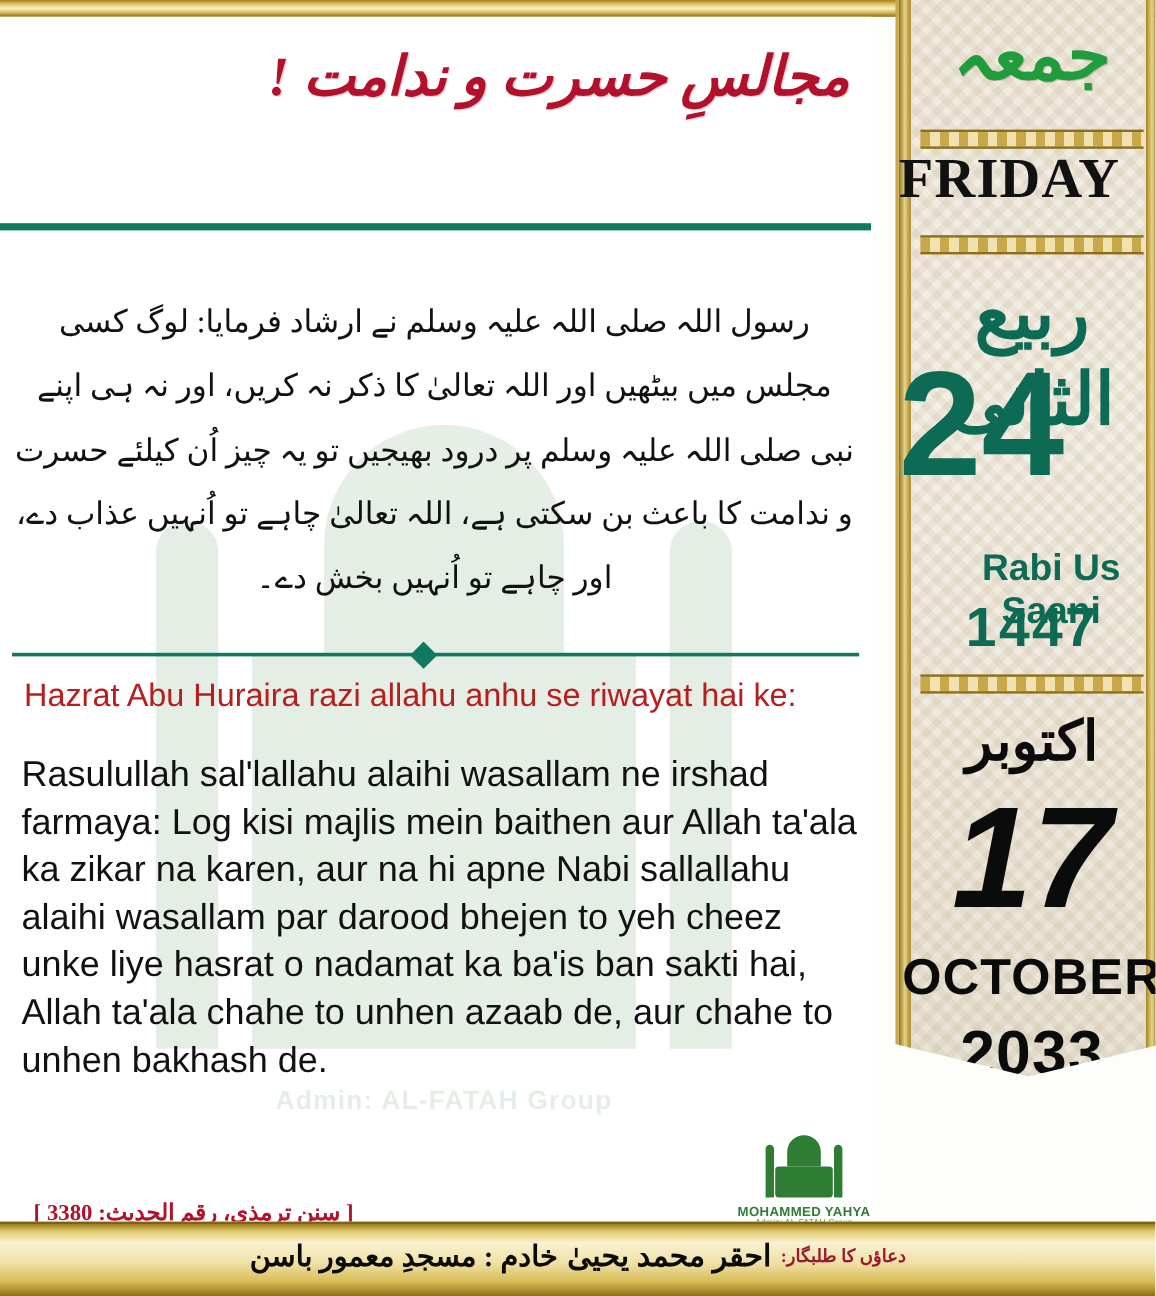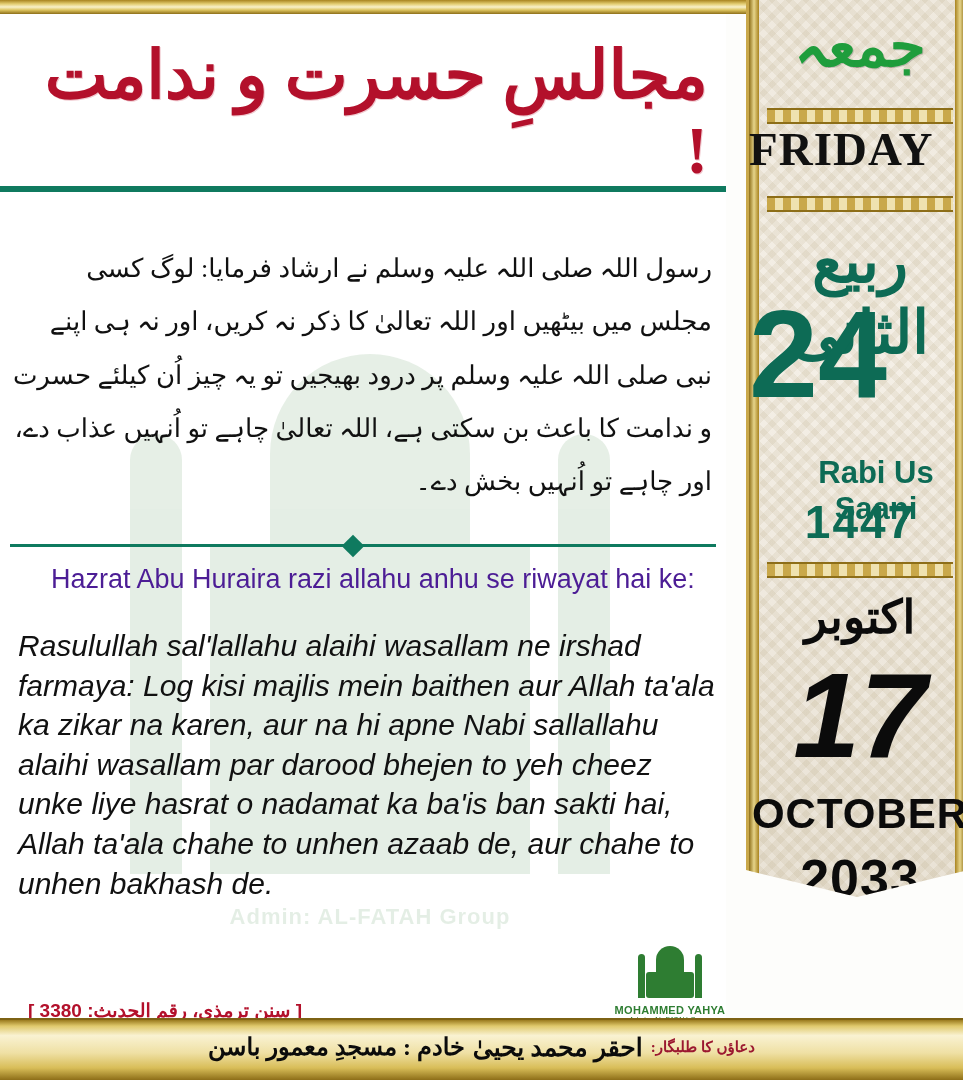--- a/index.html
+++ b/index.html
@@ -68,64 +68,65 @@
   .wm-min2 { position: absolute; left: 468px; top: 120px; width: 52px; height: 440px; background:#2e7d32; border-radius: 26px 26px 0 0;}
   .wm-text {
     position: absolute; left: 0; top: 590px; width: 560px; text-align: center;
     font-size: 22px; color: #2e7d32; font-weight: bold; letter-spacing: 1px;
   }
 
   .title-urdu {
     position: absolute; top: 24px; right: 18px; width: 690px;
     text-align: right; direction: rtl;
     font-family: "Liberation Serif", serif;
-    font-size: 67px; font-weight: bold; color: #b3102b;
+    font-size: 46px; font-weight: bold; color: #b3102b;
     line-height: 1.12;
     text-shadow: 1px 1px 0 #f0c9cf;
+    font-style: italic;
   }
   .title-rule {
     position: absolute; top: 172px; left: 0; width: 726px; height: 6px;
     background: #0f7a5f;
   }
 
   .narrator-urdu {
     position: absolute; top: 186px; right: 18px; width: 690px;
     text-align: right; direction: rtl;
     font-family: "Liberation Serif", serif;
     font-size: 27px; font-weight: bold; color: #b3102b;
     line-height: 1.5;
   }
   .hadith-urdu {
     position: absolute; top: 228px; right: 14px; width: 700px;
-    text-align: right; direction: rtl;
+    text-align: center; direction: rtl;
     font-family: "Liberation Serif", serif;
     font-size: 26px; color: #111111;
     line-height: 2.05;
   }
   .divider-green {
     position: absolute; top: 530px; left: 10px; width: 706px; height: 3px;
     background: #0f7a5f;
   }
   .divider-dot {
     position: absolute; top: 524px; left: 345px; width: 16px; height: 16px;
     background: #0f7a5f; transform: rotate(45deg);
   }
 
   .roman-lead {
     position: absolute; top: 548px; left: 20px; width: 690px;
-    font-size: 27px; color: #4c1d95; line-height: 1.28; margin-left: 31px;
+    font-size: 27px; color: #b91c1c; line-height: 1.28;
   }
   .roman-body {
     position: absolute; top: 612px; left: 18px; width: 700px;
-    font-size: 30px; color: #111111; line-height: 1.32; font-style: italic;
+    font-size: 30px; color: #111111; line-height: 1.32;
   }
   .reference {
     position: absolute; top: 985px; left: 28px;
     direction: rtl;
-    font-family: Liberation Sans, sans-serif;
+    font-family: Liberation Serif, serif;
     font-size: 19px; font-weight: bold; color: #b3102b;
   }
 
   
   .logo {
     position: absolute; left: 600px; top: 930px; width: 140px; text-align: center;
   }
   .logo-badge {
     width: 64px; height: 58px; margin: 0 auto 2px auto; position: relative;
   }

